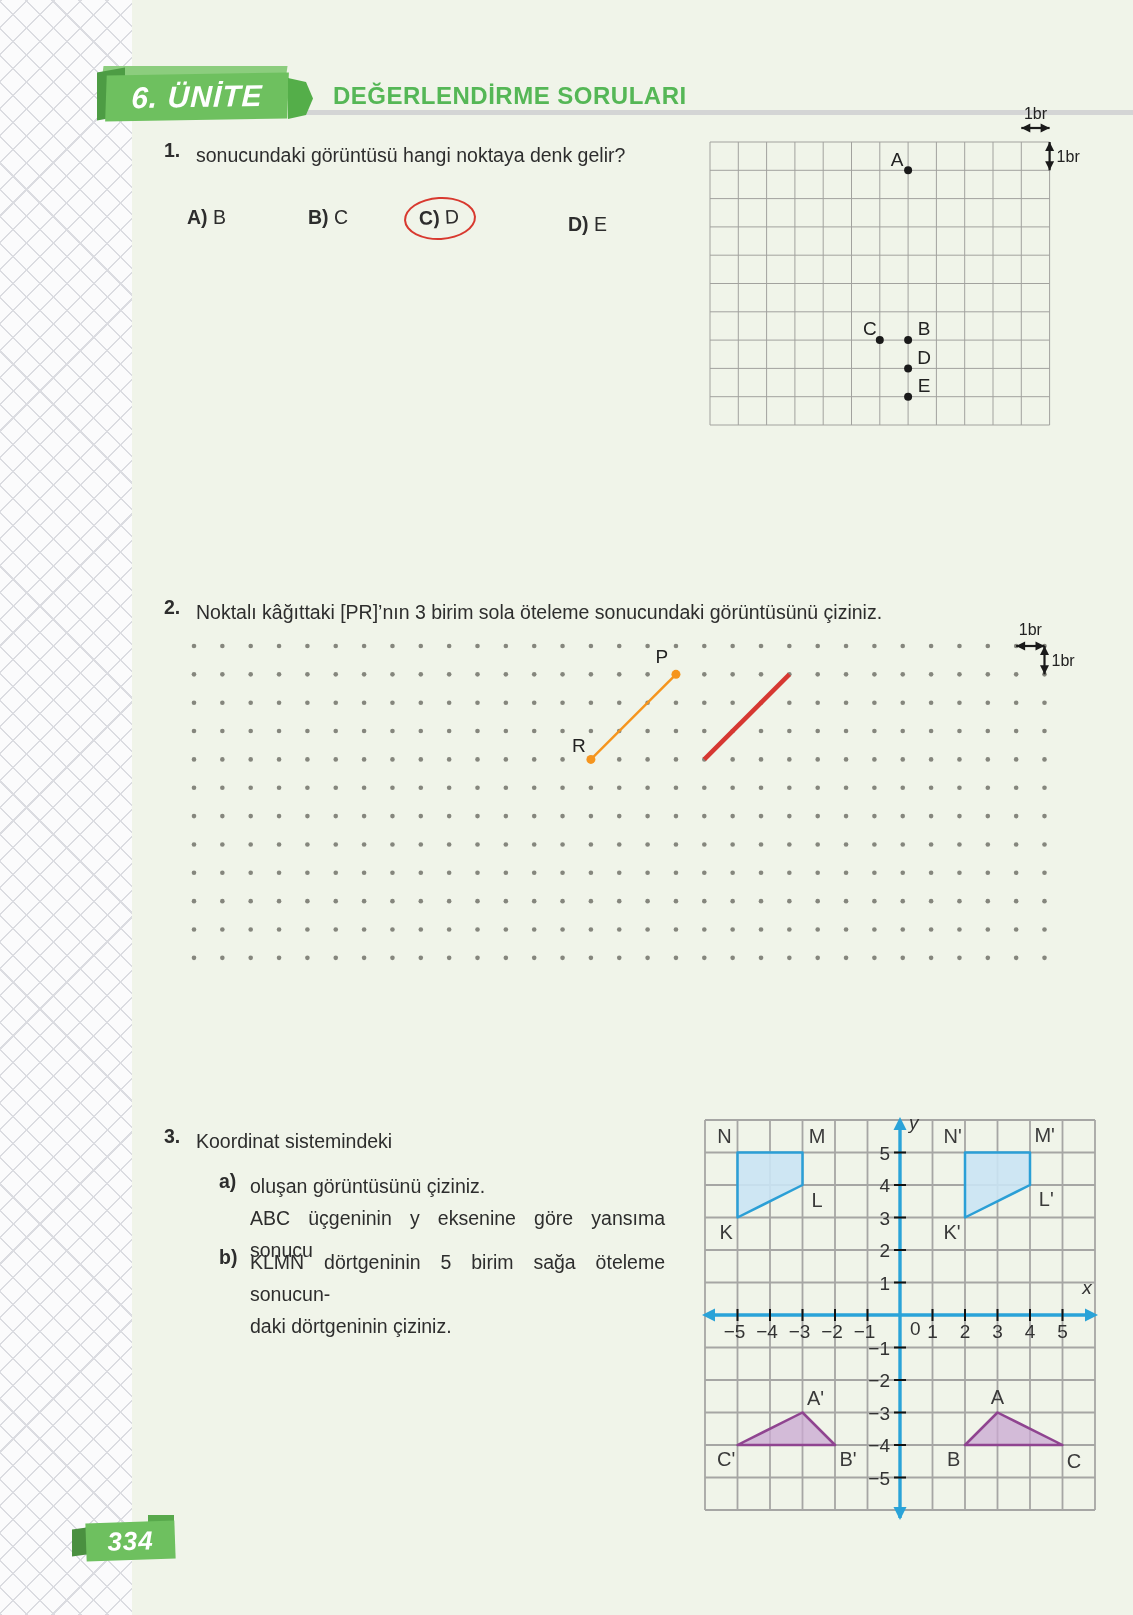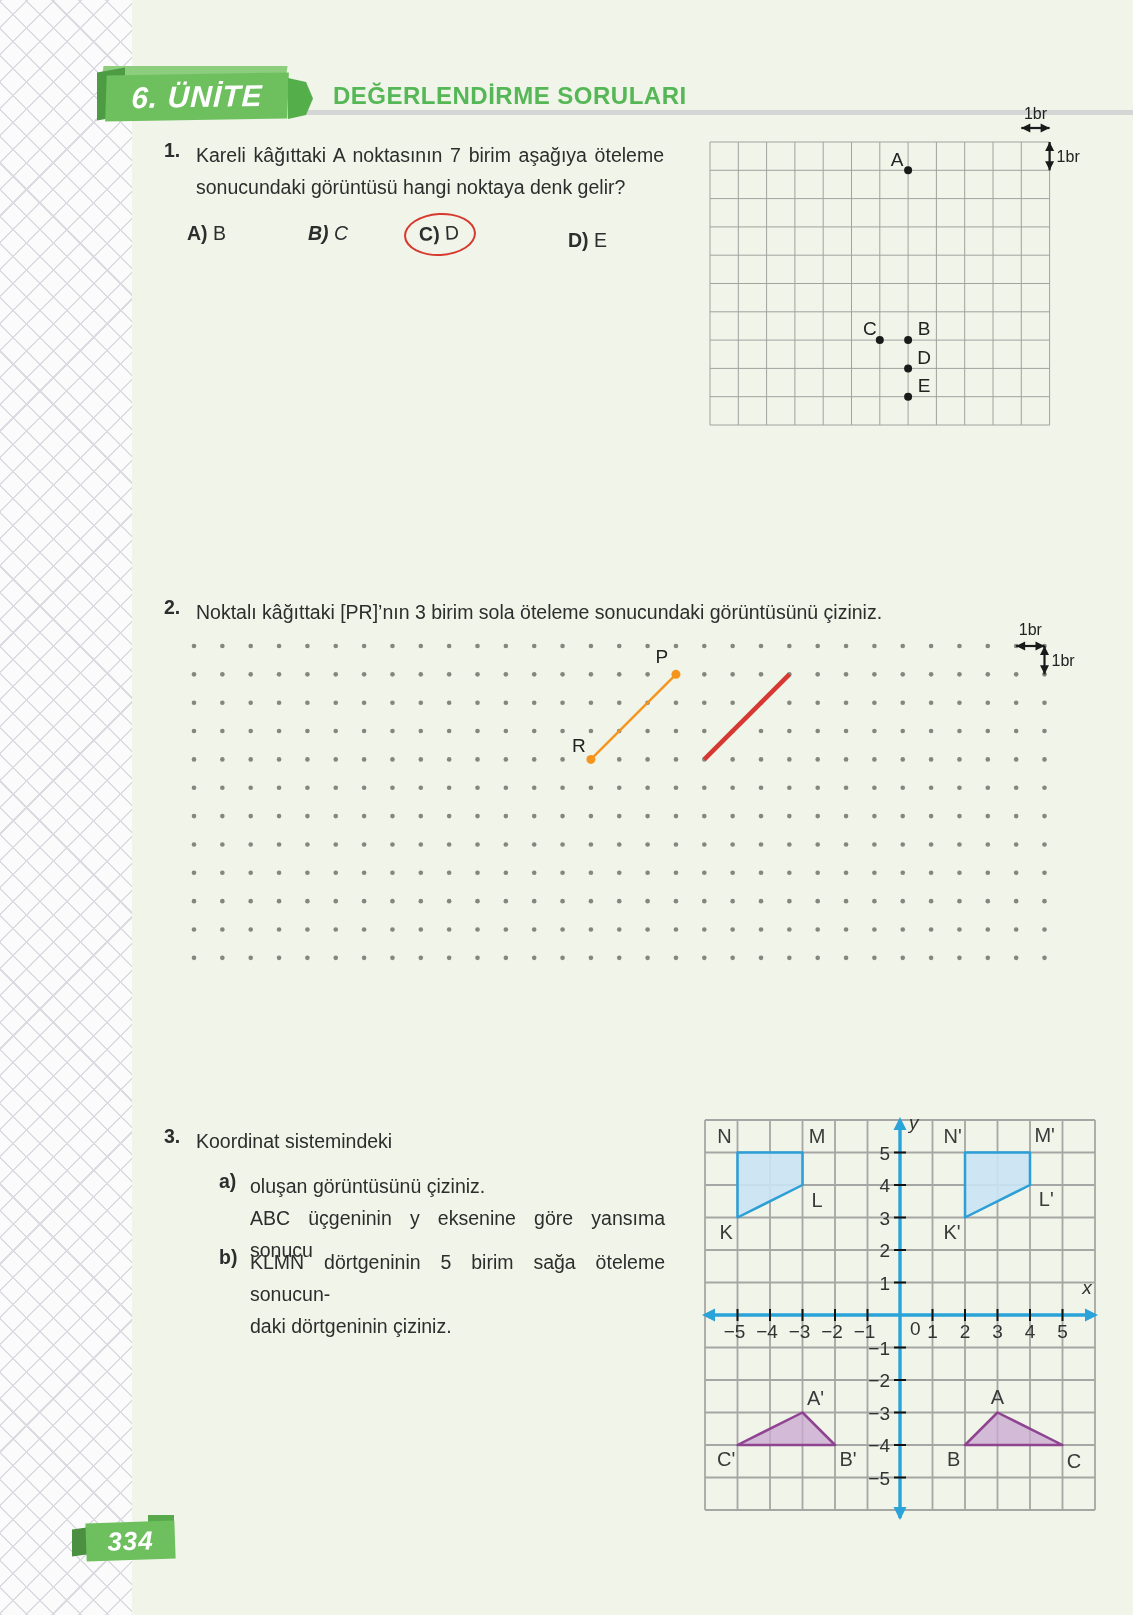--- a/index.html
+++ b/index.html
@@ -18,21 +18,21 @@
   .badge-main span{color:#ffffff;font-weight:bold;font-style:italic;font-size:30px;letter-spacing:1px;}
   .badge-arrow{position:absolute;left:288px;top:78px;width:25px;height:41px;background:#54ae49;
     clip-path:polygon(0 0,72% 10%,100% 50%,72% 90%,0 100%);}
   .rule{position:absolute;left:292px;top:110px;width:841px;height:5px;background:#d4d5d5;}
   .section-title{position:absolute;left:333px;top:82px;font-size:24px;font-weight:bold;color:#55b756;letter-spacing:.5px;}
   
   .qnum{position:absolute;font-size:19.5px;font-weight:bold;color:#2d2d2d;}
   .qline{font-size:19.5px;color:#2d2d2d;line-height:32px;white-space:nowrap;}
   .qblock{position:absolute;}
   .just{white-space:normal;text-align:justify;text-align-last:justify;}
-  .opt{position:absolute;font-size:19.5px;color:#2d2d2d;white-space:nowrap;margin-top:16px;}
+  .opt{position:absolute;font-size:19.5px;color:#2d2d2d;white-space:nowrap;}
   .opt b{font-weight:bold;}
   .circled{border:2.5px solid #d8392f;border-radius:50%;padding:7px 15px 9px 13px;transform:rotate(-3deg);display:inline-block;}
   .plabel{font-weight:bold;}
   svg{position:absolute;overflow:visible;}
   .ribbon-back{position:absolute;left:148px;top:1515px;width:26px;height:43px;background:#58a94c;}
   .ribbon-fold{position:absolute;left:72px;top:1528px;width:22px;height:27px;background:#4a9040;transform:skewY(-8deg);}
   .ribbon-main{position:absolute;left:86px;top:1522px;width:89px;height:38px;background:#6ec05f;transform:rotate(-2deg);
     display:flex;align-items:center;justify-content:center;}
   .ribbon-main span{color:#fff;font-weight:bold;font-style:italic;font-size:26px;letter-spacing:1px;}
 </style>
@@ -46,26 +46,25 @@
   <div class="badge-fold"></div>
   <div class="rule"></div>
   <div class="badge-main">
       <span>6. ÜNİTE</span>
     </div>
   <div class="badge-arrow"></div>
   <div class="section-title">DEĞERLENDİRME SORULARI</div>
 
   <div class="qnum" style="left:164px;top:139px;">1.</div>
   <div class="qblock" style="left:196px;top:139px;width:468px;">
-    <div class="qline just">Kareli kâğıttaki A noktasının 7 birim aşağıya öteleme</div>
     <div class="qline">sonucundaki görüntüsü hangi noktaya denk gelir?</div>
   </div>
   <div>
     <span class="opt" style="left:187px;top:206px;"><b>A)</b> <span>B</span></span>
-    <span class="opt" style="left:308px;top:206px;font-style:italic;"><b>B)</b> <span>C</span></span>
+    <span class="opt" style="left:308px;top:206px;"><b>B)</b> <span>C</span></span>
     <span class="opt" style="left:404px;top:197px;"><span class="circled"><b>C)</b> <span>D</span></span></span>
     <span class="opt" style="left:568px;top:213px;"><b>D)</b> <span>E</span></span>
   </div>
   <svg id="q1svg" style="left:704px;top:109px;" width="400" height="322">
       <line x1="6" y1="33" x2="6" y2="316" stroke="#a2a29e" stroke-width="1"></line>
       <line x1="34.3" y1="33" x2="34.3" y2="316" stroke="#a2a29e" stroke-width="1"></line>
       <line x1="62.6" y1="33" x2="62.6" y2="316" stroke="#a2a29e" stroke-width="1"></line>
       <line x1="90.9" y1="33" x2="90.9" y2="316" stroke="#a2a29e" stroke-width="1"></line>
       <line x1="119.2" y1="33" x2="119.2" y2="316" stroke="#a2a29e" stroke-width="1"></line>
       <line x1="147.5" y1="33" x2="147.5" y2="316" stroke="#a2a29e" stroke-width="1"></line>

